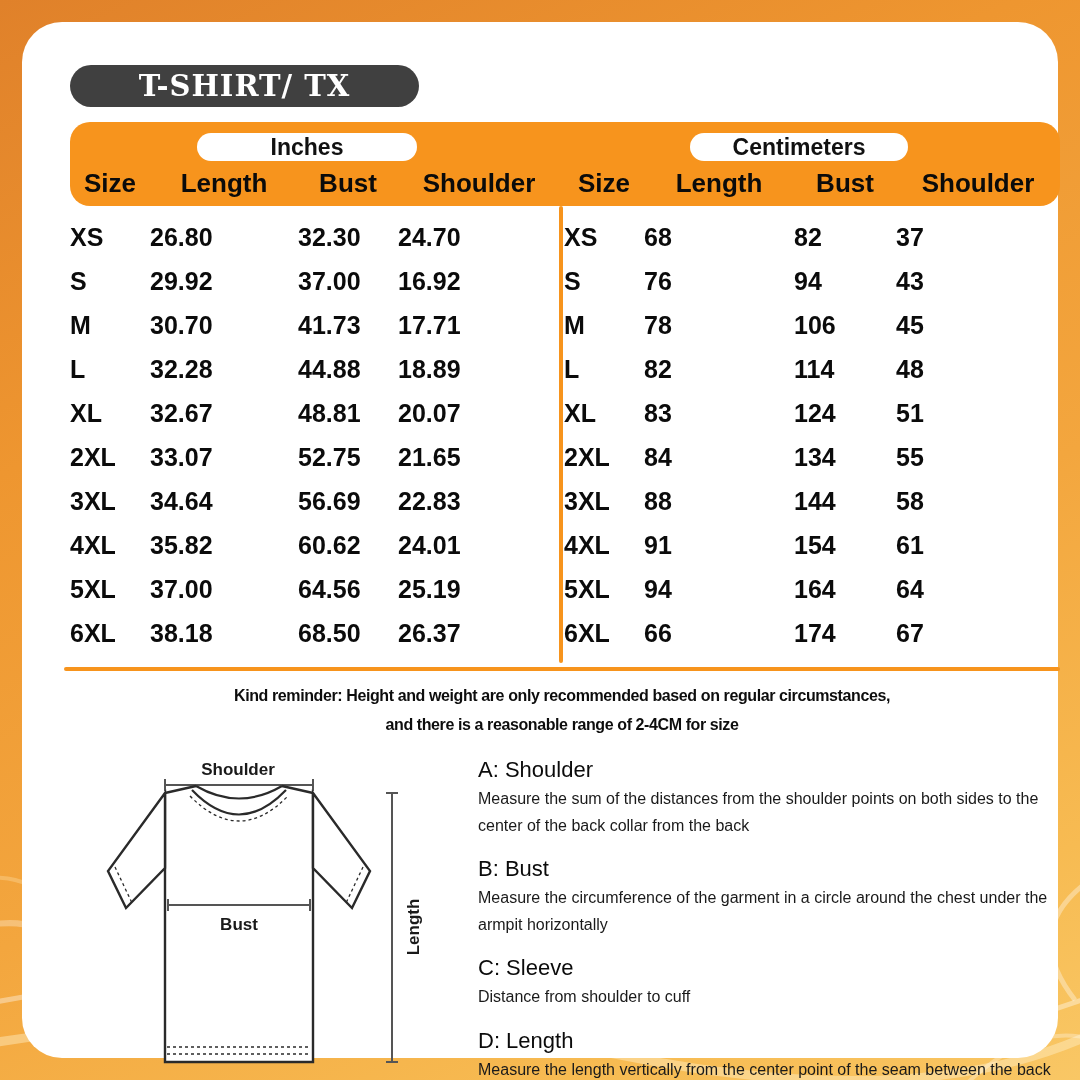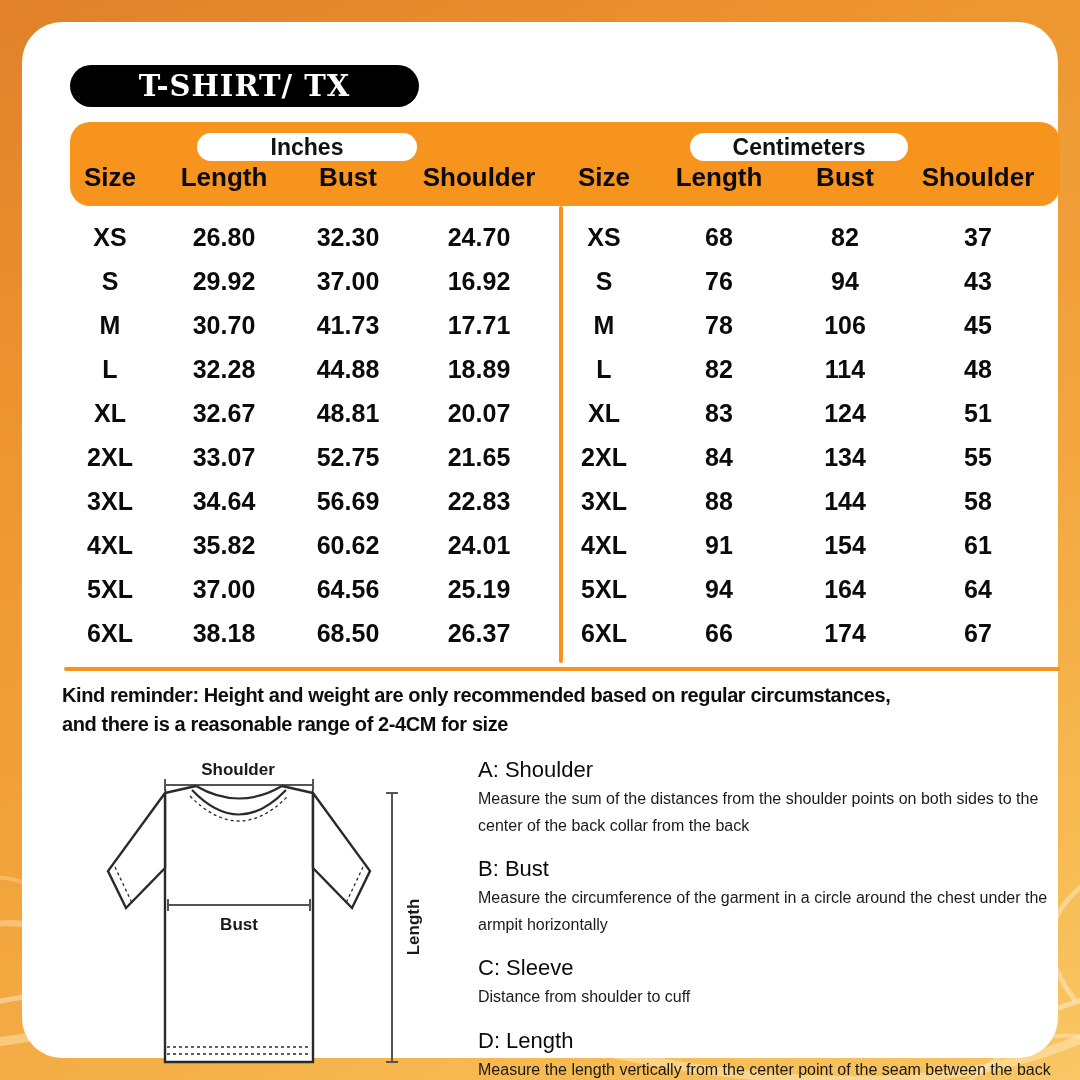--- a/index.html
+++ b/index.html
@@ -9,57 +9,57 @@
     background:linear-gradient(155deg,#e0812a 0%,#ee9630 30%,#f3a63e 60%,#f7bb52 85%,#f9c765 100%);
   }
   .bg-swoosh{position:absolute;left:0;top:0;width:1080px;height:1080px;pointer-events:none;}
   .card{
     position:absolute;left:22px;top:22px;width:1036px;height:1036px;
     background:#ffffff;border-radius:40px;
   }
   
   .title-pill{
     position:absolute;left:48px;top:43px;width:349px;height:42px;
-    background:#000000;border-radius:21px;
+    background:#404040;border-radius:21px;
     display:flex;align-items:center;justify-content:center;
     color:#fff;font-family:"DejaVu Serif","Liberation Serif",serif;
     font-weight:bold;font-size:29px;letter-spacing:1px;
   }
   
   .band{
     position:absolute;left:48px;top:100px;width:990px;height:84px;
     background:#F7941D;border-radius:20px;
   }
   .unit-pill{
     position:absolute;top:11px;height:28px;background:#fff;border-radius:14px;
     display:flex;align-items:center;justify-content:center;
     font-weight:bold;font-size:23px;color:#111;
   }
   .unit-pill.inches{left:127px;width:220px;}
   .unit-pill.cm{left:620px;width:218px;}
   .header-grid{
-    position:absolute;top:36px;height:38px;display:grid;align-items:center;
+    position:absolute;top:42px;height:38px;display:grid;align-items:center;
     font-weight:bold;font-size:26px;color:#0b0b0b;text-align:center;
   }
   .header-grid.left{left:0;width:490px;grid-template-columns:80px 148px 100px 162px;}
   .header-grid.right{left:494px;width:496px;grid-template-columns:80px 150px 102px 164px;}
   
   .rows{position:absolute;top:193px;}
   .rows.left{left:48px;width:490px;}
   .rows.right{left:542px;width:496px;}
-  .trow{height:44px;display:grid;align-items:center;text-align:center;}
+  .trow{height:44px;display:grid;align-items:center;text-align:left;}
   .rows.left .trow{grid-template-columns:80px 148px 100px 162px;}
   .rows.right .trow{grid-template-columns:80px 150px 102px 164px;}
   .tcell{font-weight:bold;font-size:25px;color:#0b0b0b;}
   .v-divider{position:absolute;left:537px;top:184px;width:4px;height:457px;background:#F7941D;border-radius:2px;}
   .h-divider{position:absolute;left:42px;top:645px;width:996px;height:4px;background:#F7941D;border-radius:2px;}
   
   .reminder{
-    position:absolute;left:40px;top:659px;width:1000px;
-    font-weight:bold;font-size:20px;line-height:29px;letter-spacing:-0.4px;color:#0d0d0d;
+    position:absolute;left:40px;top:659px;width:1000px;text-align:center;
+    font-weight:bold;font-size:16px;line-height:29px;letter-spacing:-0.4px;color:#0d0d0d;
   }
   
   .diagram{position:absolute;left:70px;top:733px;width:360px;height:332px;}
   
   .instructions{position:absolute;left:456px;top:735px;width:580px;}
   .instr-item{margin-bottom:17px;}
   .instr-heading{font-weight:normal;font-size:22px;margin-bottom:3px;color:#0b0b0b;}
   .instr-body{font-size:16px;line-height:26.5px;color:#1a1a1a;}
 </style>
 </head>

